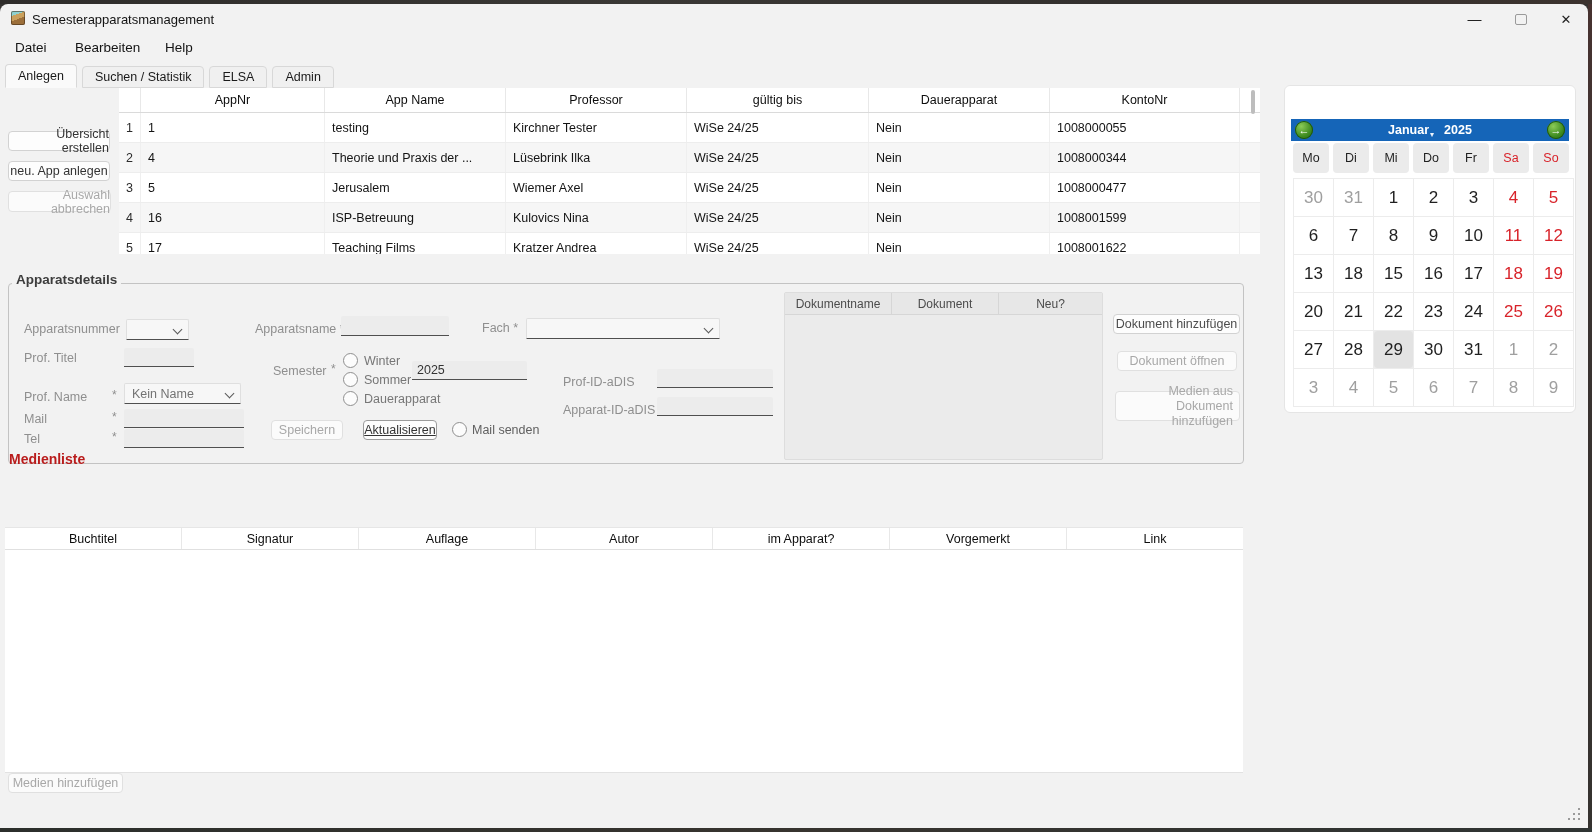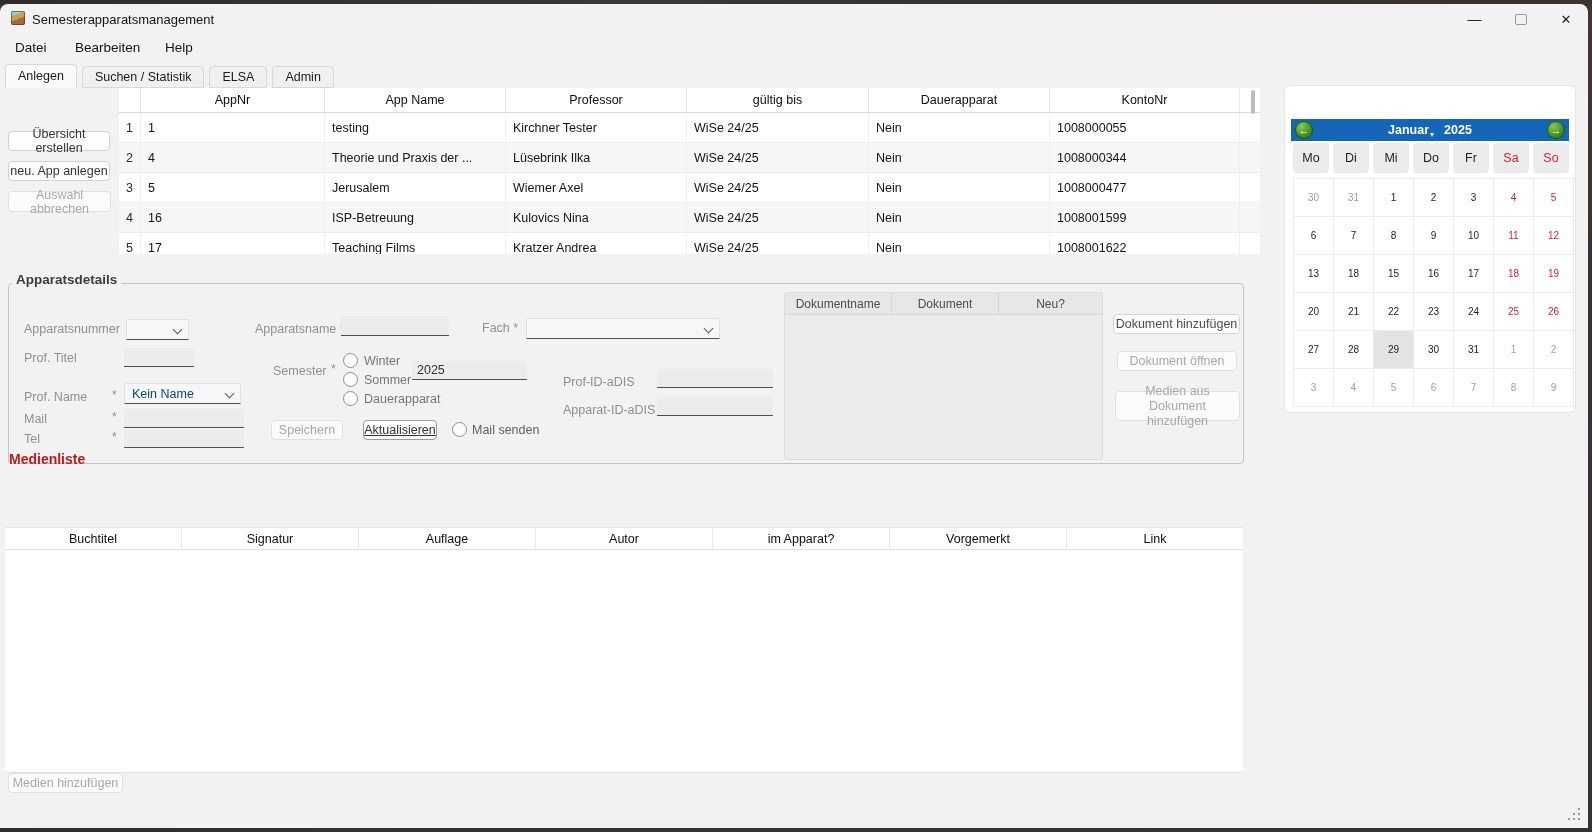--- a/index.html
+++ b/index.html
@@ -38,21 +38,21 @@
   .menu-item{top:36px;font-size:13.5px;color:#141414;}
 
   
   #tabstrip{left:5px;top:61px;height:23px;display:flex;align-items:flex-end;}
   .tab{height:20px;padding:0 12px;margin-right:5px;background:#f0f0f0;border:1px solid #d8d8d8;
     border-radius:4px 4px 0 0;display:flex;align-items:center;font-size:12.5px;color:#1a1a1a;}
   .tab.active{height:22px;background:#fafafa;border-bottom:1px solid #fafafa;}
 
   
   .btn{background:#fdfdfd;border:1px solid #d2d2d2;border-radius:4px;display:flex;align-items:center;
-    justify-content:center;font-size:12.5px;color:#333;text-align:center;box-sizing:border-box;}
+    justify-content:center;font-size:12.5px;color:#333;text-align:right;box-sizing:border-box;}
   .btn.dis{color:#a8a8a8;background:#fbfbfb;border-color:#e0e0e0;}
 
   
   #app-table{left:119px;top:84px;width:1141px;height:166px;background:#fff;overflow:hidden;}
   #app-table-header{display:flex;height:24px;border-bottom:1px solid #dadada;background:#fff;}
   .hc{display:flex;align-items:center;justify-content:center;font-size:12.5px;color:#0d0d0d;
     border-right:1px solid #e8e8e8;box-sizing:border-box;height:100%;}
   .atr{display:flex;height:29px;border-bottom:1px solid #ededed;background:#fff;}
   .atr.alt{background:#f6f6f6;}
   .tc{display:flex;align-items:center;font-size:12.5px;color:#141414;border-right:1px solid #efefef;
@@ -63,21 +63,21 @@
 
   
   #groupbox{left:8px;top:279px;width:1234px;height:179px;border:1px solid #c3c3c3;border-radius:4px;}
   #groupbox-label{left:12px;top:268px;background:#f2f2f2;padding:0 4px;font-size:13.5px;font-weight:bold;color:#3d3d3d;}
 
   .flabel{font-size:12.5px;color:#8f8f8f;white-space:nowrap;}
   .fstar{font-size:12px;color:#8f8f8f;}
   .tinput{background:#ececec;border-bottom:1px solid #4f4f4f;border-radius:2px 2px 0 0;box-sizing:border-box;
     font-size:12.5px;color:#333;padding:2px 0 0 5px;}
   .combo{background:#f7f7f7;border:1px solid #dfdfdf;border-bottom:1px solid #4f4f4f;border-radius:2px 2px 0 0;
-    box-sizing:border-box;font-size:12.5px;color:#0c4a6e;padding:3px 18px 0 7px;white-space:nowrap;overflow:hidden;}
+    box-sizing:border-box;font-size:12.5px;color:#737373;padding:3px 18px 0 7px;white-space:nowrap;overflow:hidden;}
   .chev{position:absolute;right:7px;top:6px;width:6px;height:6px;border-right:1.4px solid #5a5a5a;
     border-bottom:1.4px solid #5a5a5a;transform:rotate(45deg);}
   .rdo{border:1px solid #8f8f8f;border-radius:50%;background:#fcfcfc;width:13px;height:13px;box-sizing:content-box;}
   .rlabel{font-size:12.5px;color:#767676;white-space:nowrap;}
   .underline-text{text-decoration:underline;}
 
   
   #doc-table{left:784px;top:288px;width:319px;height:168px;background:#ebebeb;border:1px solid #ddd;
     border-radius:2px;box-sizing:border-box;overflow:hidden;}
   #doc-header{display:flex;height:21px;background:#e7e7e7;border-bottom:1px solid #d6d6d6;}
@@ -102,21 +102,21 @@
   #cal-prev{left:4px;}
   #cal-next{right:4px;}
   #cal-caret{font-size:8px;position:relative;top:4px;margin:0 2px 0 1px;color:#eaf2fb;}
   #cal-weekdays{position:absolute;left:8px;top:57px;display:flex;}
   .wd{width:36px;height:30px;margin-right:4px;background:#ebebeb;border-radius:4px;display:flex;
     align-items:center;justify-content:center;font-size:12.5px;color:#1f1f1f;}
   .wd:last-child{margin-right:8px;}
   .wd.weekend{color:var(--weekend-red);}
   #cal-grid{position:absolute;left:8px;top:92px;display:grid;grid-template-columns:repeat(7,39px);
     grid-auto-rows:37px;gap:1px;background:#ececec;border:1px solid #ececec;}
-  .day{background:#fff;display:flex;align-items:center;justify-content:center;font-size:10px;color:#1f1f1f;}
+  .day{background:#fff;display:flex;align-items:center;justify-content:center;font-size:17px;color:#1f1f1f;}
   .day.weekend{color:var(--weekend-red);}
   .day.muted{color:#9f9f9f;}
   .day.today{background:#e3e3e3;border-radius:4px;}
 
   
   #resize-grip{right:8px;bottom:8px;width:2px;height:2px;background:#9a9a9a;
     box-shadow:-5px 0 #9a9a9a,-10px 0 #9a9a9a,0 -5px #9a9a9a,-5px -5px #9a9a9a,0 -10px #9a9a9a;}
 </style>
 </head>
 <body>

